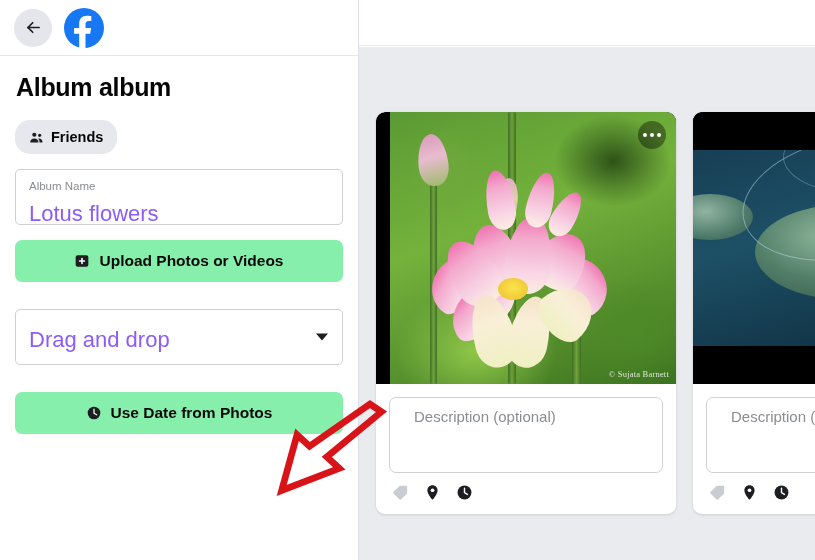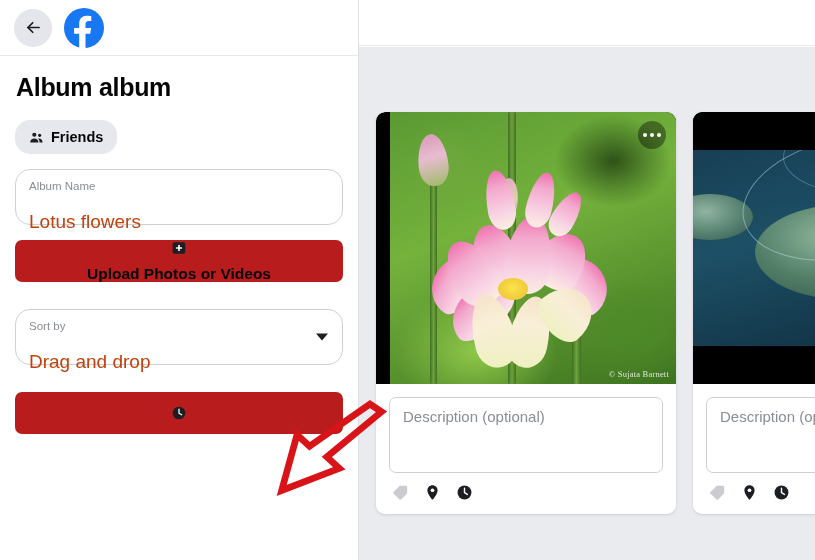--- a/index.html
+++ b/index.html
@@ -47,45 +47,44 @@
     display: inline-flex; align-items: center; gap: 7px;
     background: #e7e8ed; border: none; border-radius: 15px;
     padding: 9px 14px; cursor: pointer;
     font-size: 14.5px; font-weight: bold; color: #050505;
     font-family: "Liberation Sans", sans-serif;
   }
   .chip svg { width: 15px; height: 15px; display: block; }
 
   .field {
     margin-top: 15px;
-    border: 1px solid #ced0d4; border-radius: 15px;
+    border: 1px solid #ced0d4; border-radius: 5px;
     background: #fff; padding: 9px 13px 10px 13px;
     height: 56px; cursor: text;
     position: relative;
   }
   .field-label { font-size: 11.5px; color: #8a8d91; line-height: 14px; }
-  .field-value { font-size: 19px; color: #c2410c; line-height: 22px; margin-top: 18px; }
+  .field-value { font-size: 22px; color: #8b5cf6; line-height: 22px; margin-top: 10px; }
   .field.select { cursor: pointer; }
   .chev {
     position: absolute; right: 14px; top: 50%;
     transform: translateY(-50%);
     width: 0; height: 0;
     border-left: 6px solid transparent;
     border-right: 6px solid transparent;
     border-top: 7px solid #1c1e21;
   }
 
   .wide-btn {
     margin-top: 15px; width: 100%;
-    background: #b91c1c; border: none; border-radius: 7px;
+    background: #86efac; border: none; border-radius: 7px;
     height: 42px; cursor: pointer;
     display: flex; align-items: center; justify-content: center; gap: 9px;
     font-size: 15.5px; font-weight: bold; color: #080809;
     font-family: "Liberation Sans", sans-serif;
-    flex-direction: column;
   }
   .wide-btn svg { width: 16px; height: 16px; display: block; }
   .gap-lg { margin-top: 27px; }
 
   .sb-footer {
     flex: 0 0 auto; border-top: 1px solid #e6e8ea;
     padding: 12px 15px 14px 15px; background: #fff;
   }
   .post-btn {
     width: 100%; height: 36px; border: none; border-radius: 6px;
@@ -127,21 +126,21 @@
   .dots i { width: 4px; height: 4px; border-radius: 50%; background: #fff; display: block; }
   .watermark {
     position: absolute; right: 7px; bottom: 5px;
     font-size: 8.5px; color: rgba(255,255,255,.82);
     font-family: "Liberation Serif", serif; letter-spacing: .2px;
   }
 
   .desc-box {
     margin: 13px 13px 0 13px;
     border: 1px solid #ced0d4; border-radius: 7px;
-    height: 76px; padding: 10px 13px; cursor: text;
+    height: 76px; padding: 10px 24px; cursor: text;
     font-size: 15px; color: #8a8d91;
   }
   .card-icons {
     display: flex; align-items: center; gap: 15px;
     padding: 11px 16px 13px 16px;
   }
   .card-icons svg { width: 17px; height: 17px; display: block; cursor: pointer; }
 
   
   .lotus-bg {
@@ -250,32 +249,32 @@
           <svg viewBox="0 0 24 24">
             <rect x="2.5" y="3.5" width="19" height="17" rx="3" fill="#1c1e21"></rect>
             <rect x="10.8" y="7.2" width="2.4" height="9.6" rx="1.2" fill="#ffffff"></rect>
             <rect x="7.2" y="10.8" width="9.6" height="2.4" rx="1.2" fill="#ffffff"></rect>
           </svg>
         </span>
         <span>Upload Photos or Videos</span>
       </button>
 
       <div class="field select gap-lg">
-        <div class="field-label">Sort by</div>
         <div class="field-value">Drag and drop</div>
         <span class="chev"></span>
       </div>
 
       <button class="wide-btn gap-lg">
         <span>
           <svg viewBox="0 0 24 24">
             <circle cx="12" cy="12" r="9.5" fill="#1c1e21"></circle>
             <path d="M12 6.3v6.1l4 2.3" stroke="#ffffff" stroke-width="1.9" fill="none" stroke-linecap="round" stroke-linejoin="round"></path>
           </svg>
         </span>
+        <span>Use Date from Photos</span>
       </button>
 
     </div>
 
   </div>
 
   <div class="main">
     <div class="main-top"></div>
 
     <div class="main-canvas">

